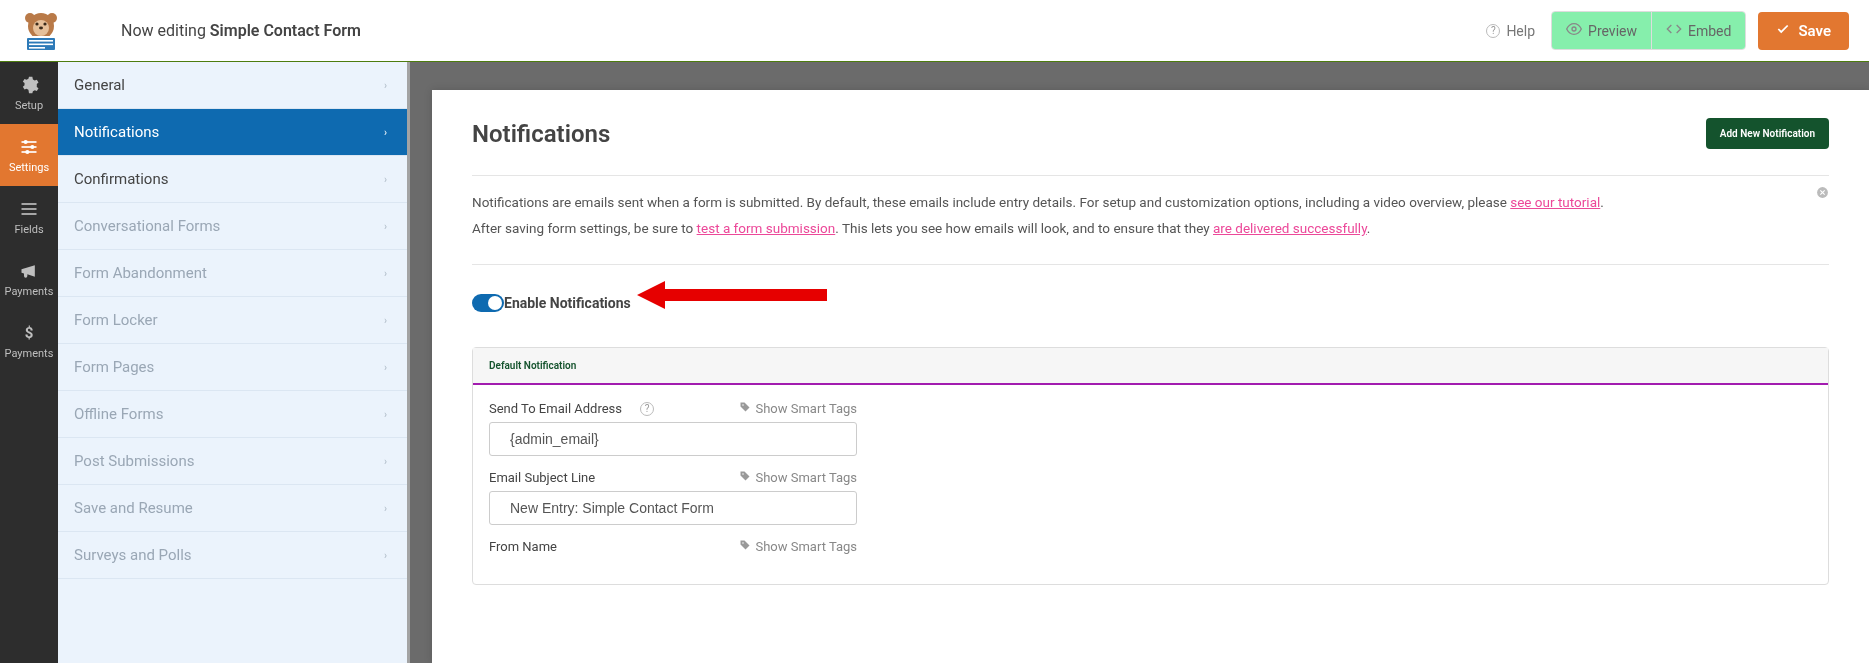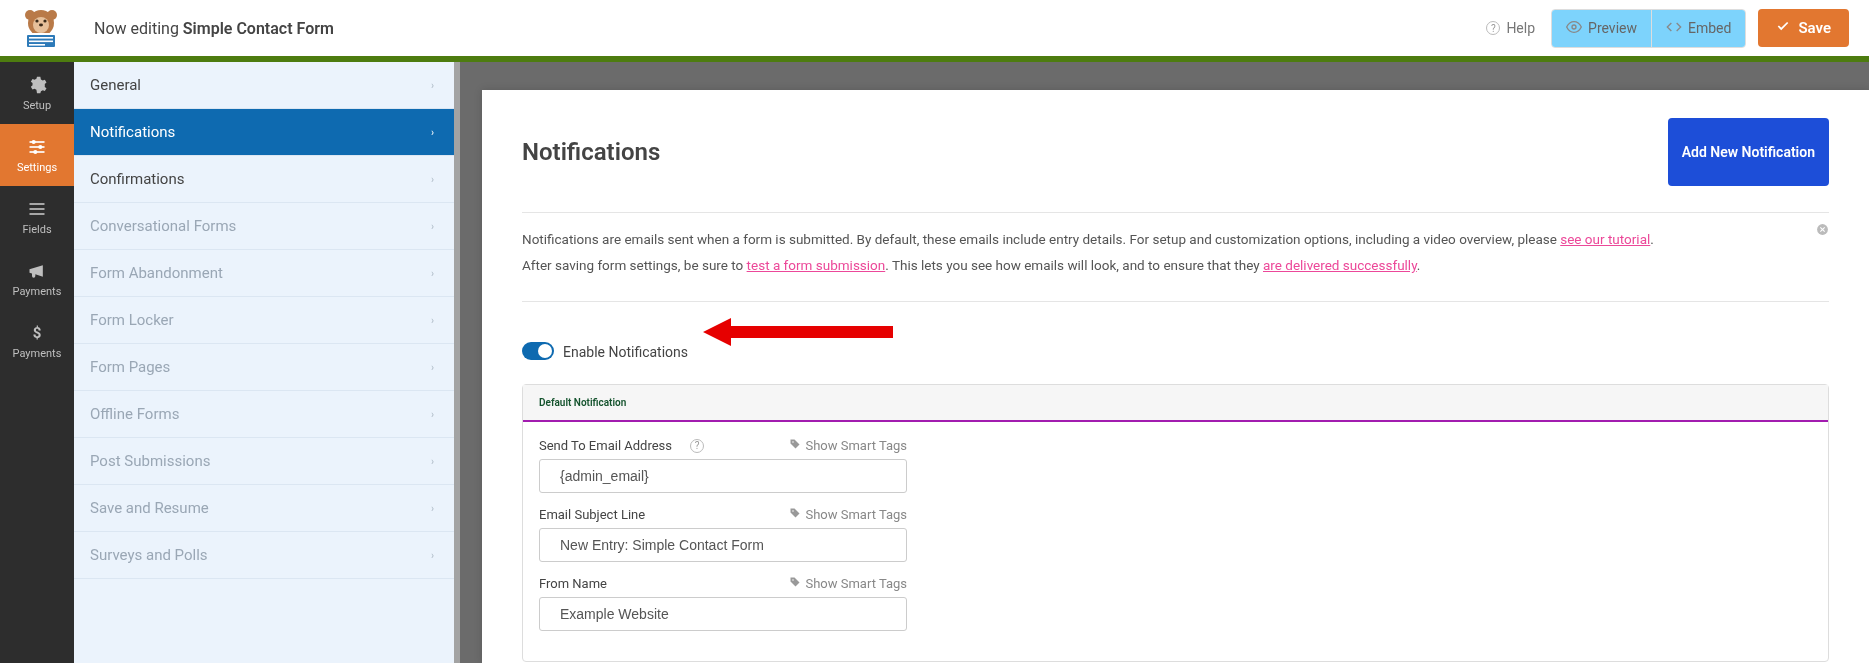--- a/index.html
+++ b/index.html
@@ -1,57 +1,57 @@
 <!DOCTYPE html>
 <html><head>
 <meta charset="utf-8">
 <style>
   * { box-sizing: border-box; margin: 0; padding: 0; }
   body { font-family: -apple-system, BlinkMacSystemFont, "Segoe UI", Roboto, "Helvetica Neue", Arial, sans-serif; font-size: 14px; color: #444; background: #fff; }
 
   
-  .topbar { display: flex; align-items: center; height: 62px; border-bottom: 6px solid #4d7c0f; background: #fff; }
+  .topbar { display: flex; align-items: center; height: 62px; border-bottom: 1px solid #4d7c0f; background: #fff; gap: 27px; }
   .logo { width: 82px; display:flex; align-items:center; justify-content:center; height:62px; }
   .logo svg { display:block;}
   .editing-text { font-size: 16px; color: #444; margin-left: 12px; }
   .editing-text .formname { font-weight: 600; }
   .top-right { margin-left: auto; display: flex; align-items: center; padding-right: 20px; gap: 12px; }
   .help-item { display:flex; align-items:center; gap:6px; color:#777; font-size:14px; cursor:pointer; margin-right:4px;}
   .btn-group { display:flex; border:1px solid #ddd; border-radius:4px; overflow:hidden; }
-  .btn-group .seg { padding: 9px 14px; display:flex; align-items:center; gap:6px; color:#666; background:#7dd3fc; cursor:pointer; font-size:14px;}
+  .btn-group .seg { padding: 9px 14px; display:flex; align-items:center; gap:6px; color:#666; background:#86efac; cursor:pointer; font-size:14px;}
   .btn-group .seg + .seg { border-left:1px solid #ddd;}
   .save-btn { background:#e27730; color:#fff; border-radius:4px; padding:10px 18px; font-size:15px; font-weight:600; display:flex; align-items:center; gap:8px; cursor:pointer; }
 
   
   .layout { display:flex; height: calc(100vh - 62px); min-height: 601px; }
-  .nav-rail { width:74px; background:#2d2d2d; color:#bbb; }
+  .nav-rail { width:58px; background:#2d2d2d; color:#bbb; }
   .nav-rail .rail-item { display:flex; flex-direction:column; align-items:center; justify-content:center; height:62px; cursor:pointer; color:#bfbfbf; font-size:11px; gap:4px;}
   .nav-rail .rail-item.active { background:#e27730; color:#fff;}
   .nav-rail .rail-item svg { width:20px; height:20px;}
 
-  .subnav { width:386px; background:#ebf3fc; border-right:6px solid #a3a3a3; overflow-y:auto;}
+  .subnav { width:352px; background:#ebf3fc; border-right:3px solid #a3a3a3; overflow-y:auto;}
   .subnav-item { display:flex; align-items:center; justify-content:space-between; padding:14px 20px 14px 16px; border-bottom:1px solid #dbe6f2; font-size:15px; color:#444; cursor:pointer;}
   .subnav-item .chev { color:#adb9c5; font-size:10px;}
   .subnav-item.active { background:#0e6ab0; color:#fff;}
   .subnav-item.active .chev { color:#fff;}
   .subnav-item.disabled { color:#9aa7b5; }
 
   .canvas { flex:1; background:#6b6b6b; padding:28px 0 0 0; overflow:hidden;}
   .paper { background:#fff; margin-left:22px; margin-right:0; height:100%; padding:28px 40px; overflow-y:auto; box-shadow:0 0 8px rgba(0,0,0,.15);}
   
   .page-head { display:flex; align-items:center; justify-content:space-between; padding-bottom:26px; border-bottom:1px solid #e5e5e5;}
   .page-head h1 { font-size:24px; font-weight:600; color:#444;}
-  .btn-primary { background:#1d4ed8; color:#fff; padding:26px 14px; border-radius:4px; font-size:14px; font-weight:600; cursor:pointer;}
+  .btn-primary { background:#14532d; color:#fff; padding:10px 14px; border-radius:4px; font-size:10px; font-weight:600; cursor:pointer;}
 
   .intro { position:relative; padding:18px 0 18px 0; border-bottom:1px solid #e5e5e5; font-size:13.5px; color:#555;}
   .intro p { margin-bottom:10px;}
   .intro a { color:#ec4899; text-decoration: underline;}
   .dismiss-x { position:absolute; top:10px; right:0; color:#bbb; cursor:pointer; font-size:13px;}
 
-  .enable-row { display:flex; align-items:flex-end; gap:9px; padding:18px 0;}
+  .enable-row { display:flex; align-items:center; gap:0; padding:18px 0;font-weight:bold;}
   .toggle { width:32px; height:18px; border-radius:9px; background:#0e6ab0; position:relative; cursor:pointer;}
   .toggle::after{ content:""; width:14px; height:14px; border-radius:50%; background:#fff; position:absolute; top:2px; right:2px;}
   .enable-row .label { font-size:14px; color:#444;}
 
   .arrow-annot { position:relative; display:inline-block; width:200px; height:40px; margin-left:6px;}
   .arrow-annot svg{ position:absolute; left:0; top:-10px;}
 
   .notif-card { border:1px solid #ddd; border-radius:4px; margin-top:6px;}
   .notif-card-head { background:#f6f6f6; border-bottom:2px solid #a21caf; padding:12px 16px; font-size:10px; font-weight:600; color:#14532d;}
   .notif-card-body { padding:16px 16px; max-width: 400px;}
@@ -288,21 +288,20 @@
               <div class="smart-tags">
                 <span>
                   <svg width="12" height="12" viewBox="0 0 24 24" fill="#999">
                       <path d="M3 3h8l10 10-8 8L3 11z"></path>
                       <circle cx="8" cy="8" r="1.5" fill="#fff"></circle>
                     </svg>
                 </span>
                 <span>Show Smart Tags</span>
               </div>
             </div>
-            <input class="input" value="Example Website" style="">
           </div>
 
         </div>
       </div>
 
     </div>
   </div>
 
 </div>
 

